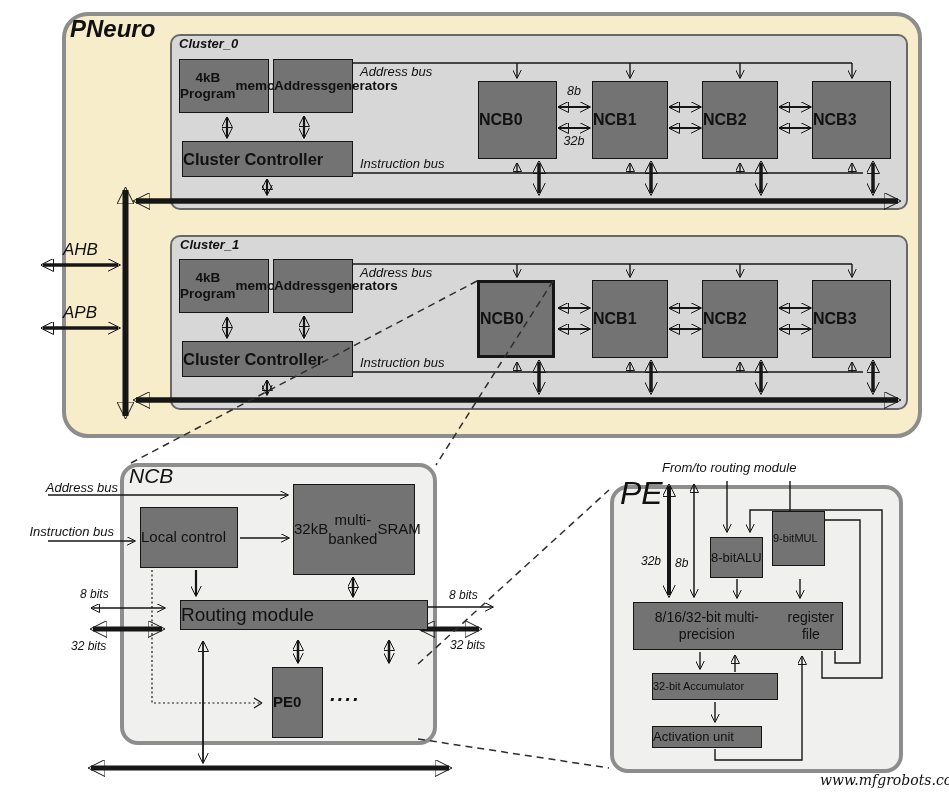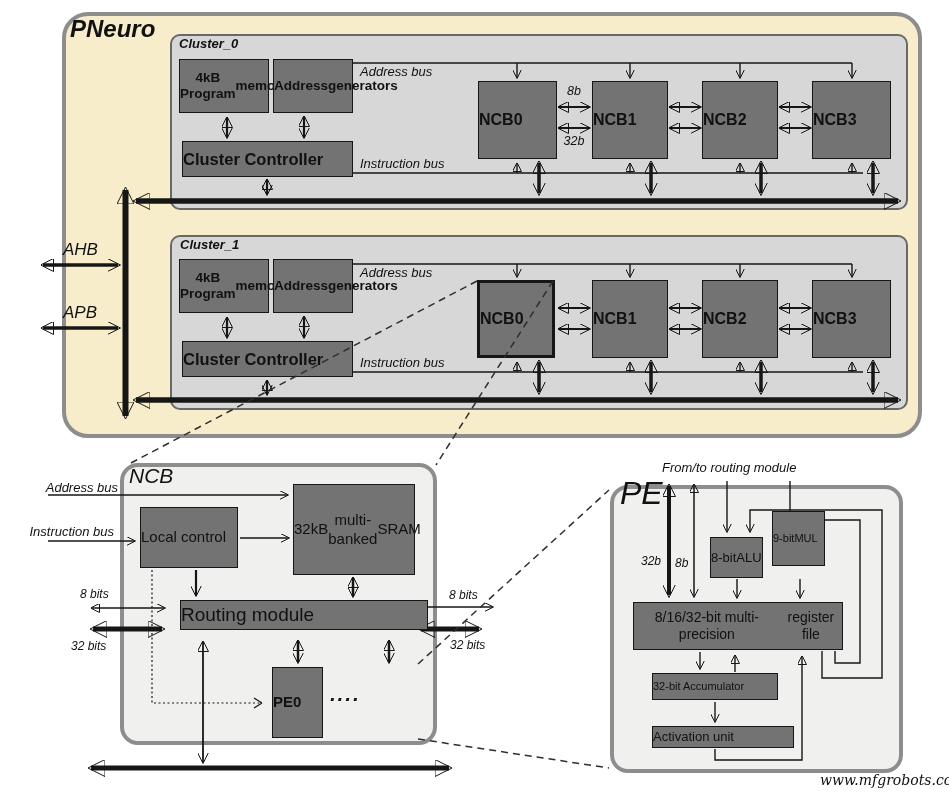--- a/index.html
+++ b/index.html
@@ -245,21 +245,21 @@
     <div>9-bit</div>
     <div>MUL</div>
   </div>
   <div class="box" style="left:633px;top:602px;width:210px;height:48px;font-size:14px">
     <div>8/16/32-bit multi-precision</div>
     <div>register file</div>
   </div>
   <div class="box" style="left:652px;top:673px;width:126px;height:27px;font-size:11px">
     <div>32-bit Accumulator</div>
   </div>
-  <div class="box" style="left:652px;top:726px;width:142px;height:22px;font-size:13px">
+  <div class="box" style="left:652px;top:726px;width:110px;height:22px;font-size:13px">
     <div>Activation unit</div>
   </div>
 
   <div class="lbl wm" style="left:820px;top:773px;font-size:14px">www.mfgrobots.com</div>
 
   <svg class="dashes" width="949" height="794">
     <g stroke="#2e2e2e" stroke-width="1.5" stroke-dasharray="7,5" fill="none">
       <line x1="477" y1="281" x2="131" y2="463"></line>
       <line x1="553" y1="281" x2="436" y2="465"></line>
       <line x1="418" y1="664" x2="609" y2="490"></line>

